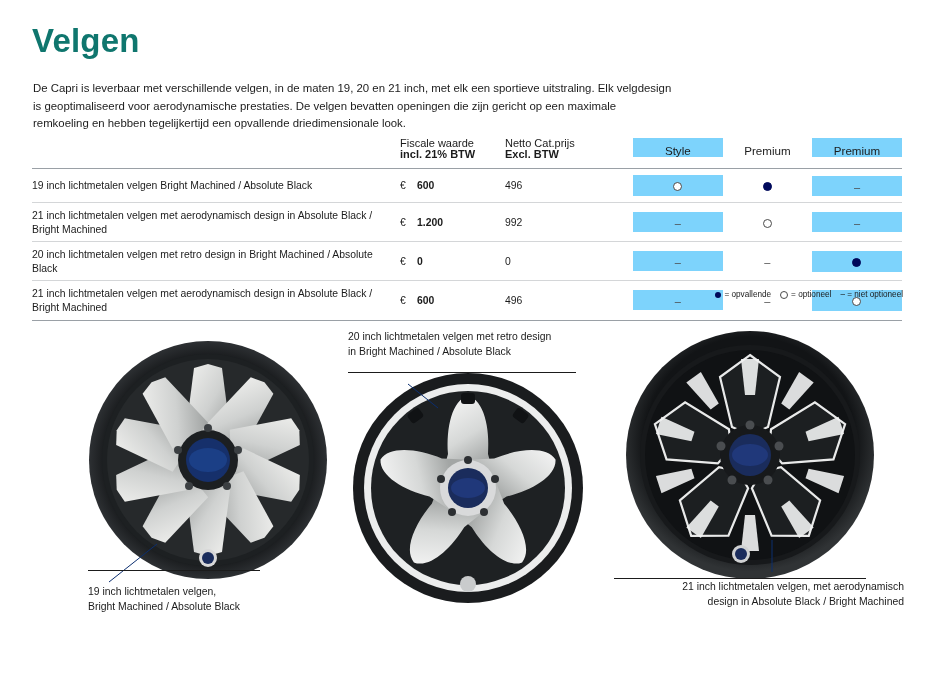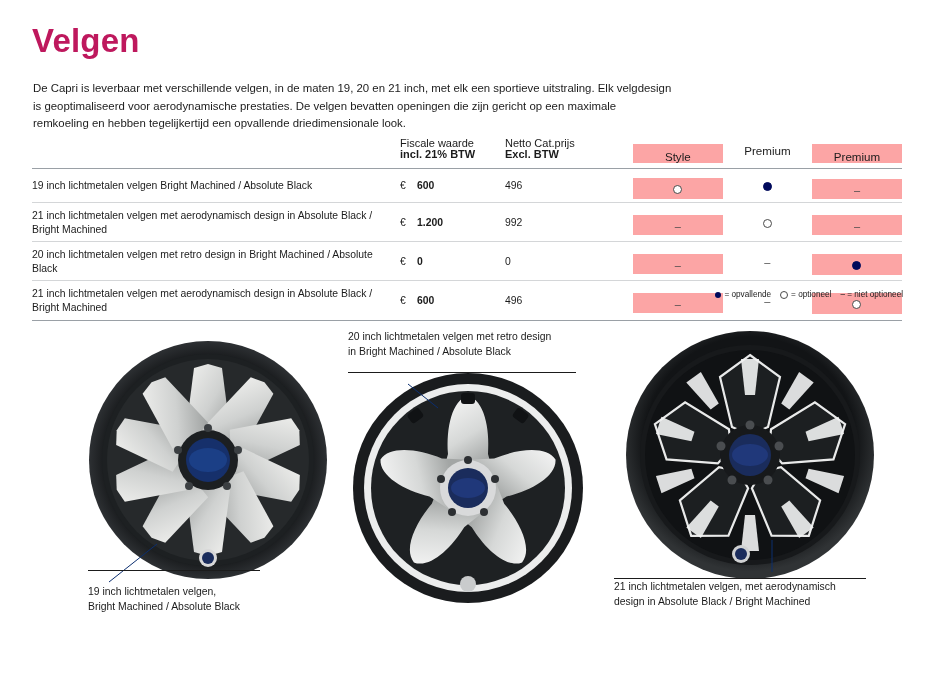--- a/index.html
+++ b/index.html
@@ -18,21 +18,21 @@
   .page {
     position: absolute;
     inset: 0;
   }
   .title {
     position: absolute;
     left: 32px;
     top: 22px;
     font-size: 33px;
     font-weight: 700;
-    color: #be185d;
+    color: #0f766e;
     letter-spacing: 0.2px;
   }
   .intro {
     position: absolute;
     left: 33px;
     top: 80px;
     width: 640px;
     font-size: 11.4px;
     line-height: 17.5px;
     color: #1b1b1b;
@@ -60,22 +60,21 @@
     line-height: 11px;
     color: #1b1b1b;
   }
   .th-trim {
     font-size: 11.6px;
     font-weight: 400;
     color: #1b1b1b;
     padding-top: 6px;
   }
   .trim-shade {
-    background: #fca5a5;
-    margin-top: 6px;
+    background: #7dd3fc;
   }
   .trow {
     display: flex;
     border-bottom: 1px solid #d4d6d8;
     min-height: 33px;
     align-items: center;
   }
   .trow:last-child { border-bottom: 1px solid #9aa0a6; }
   .cell {
     padding-top: 6px;
@@ -401,18 +400,18 @@
       <circle cx="107" cy="150" r="4.5" fill="#4a4d50"></circle>
       <circle cx="96" cy="116" r="4.5" fill="#4a4d50"></circle>
       <circle cx="116" cy="224" r="9" fill="#cfd1d2"></circle>
       <circle cx="116" cy="224" r="6" fill="#1a2c5c"></circle>
     </svg>
   </div>
   <svg class="leader" width="40" height="40" style="left:748px; top:538px;">
     <path d="M24 2 L24 34"></path>
   </svg>
   <div class="cap-rule" style="left:614px; top:578px; width:252px;"></div>
-  <div class="caption" style="left:614px; top:580px; width:290px;">
+  <div class="caption" style="left:614px; top:580px; width:290px;text-align:right;">
     <div>21 inch lichtmetalen velgen, met aerodynamisch</div>
     <div>design in Absolute Black / Bright Machined</div>
   </div>
 
 </div>
 
 </body></html>

